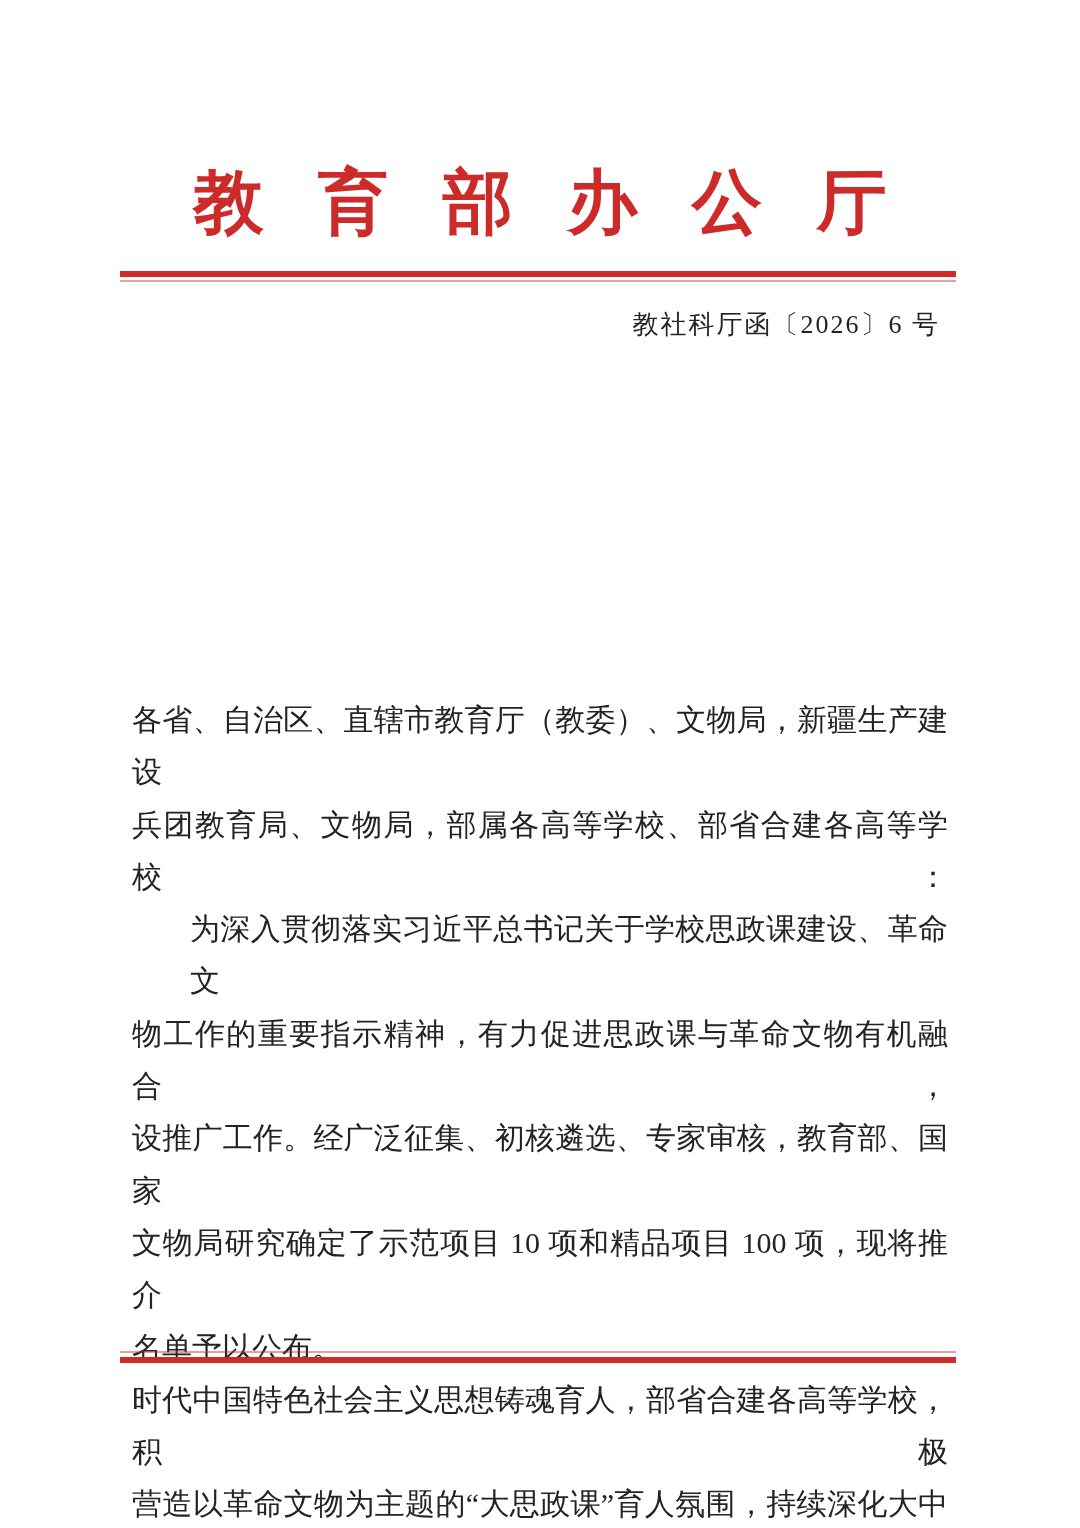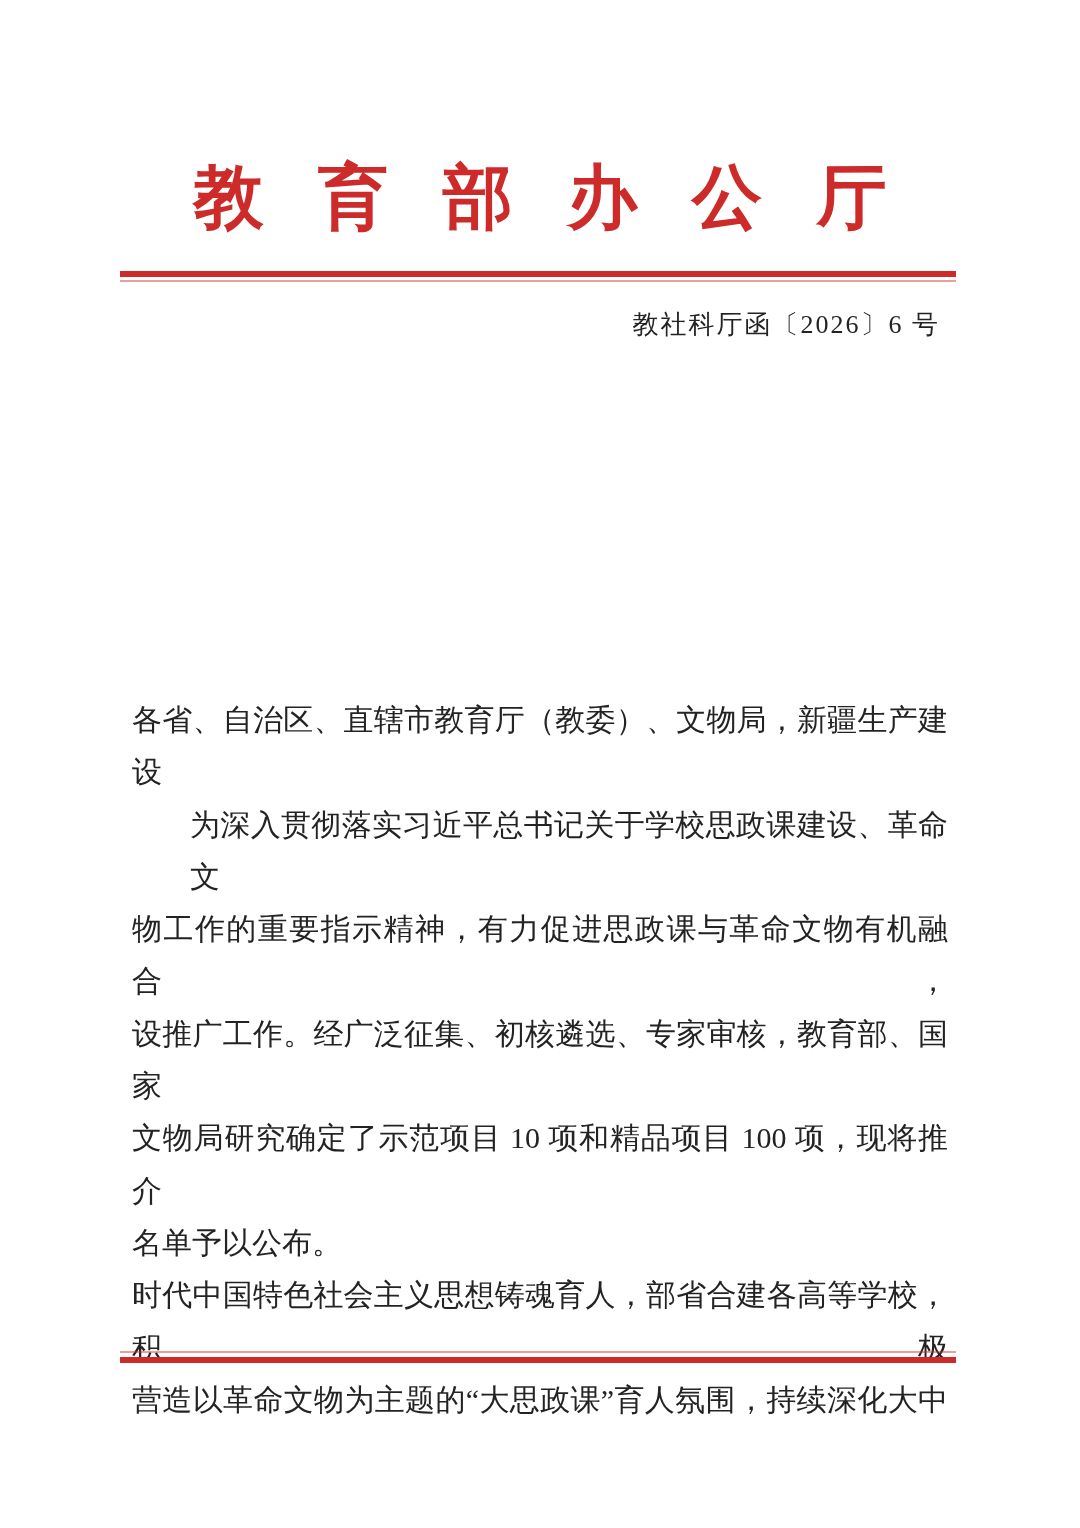--- a/index.html
+++ b/index.html
@@ -19,21 +19,21 @@
     font-family: "Liberation Serif", "DejaVu Serif", serif;
   }
 
   
   .org-name {
     position: absolute;
     top: 168px;
     left: 0;
     width: 100%;
     text-align: center;
-    font-family: Liberation Mono, monospace;
+    font-family: Liberation Serif, serif;
     font-size: 70px;
     font-weight: bold;
     color: var(--accent-red, #cd2a2a);
     letter-spacing: 0.78em;
     padding-left: 0.78em; 
     white-space: nowrap;
     line-height: 1;
   }
 
   
@@ -101,20 +101,21 @@
   <div class="rule rule-top">
     <div class="bar bar-thick"></div>
     <div class="bar bar-thin"></div>
   </div>
 
   <div class="doc-number">教社科厅函〔2026〕6 号</div>
 
 
   <div class="body-block">
     <div class="body-line">各省、自治区、直辖市教育厅（教委）、文物局，新疆生产建设</div>
+    <div class="body-line">兵团教育局、文物局，部属各高等学校、部省合建各高等学校：</div>
     <div class="body-line indent">为深入贯彻落实习近平总书记关于学校思政课建设、革命文</div>
     <div class="body-line">物工作的重要指示精神，有力促进思政课与革命文物有机融合，</div>
     <div class="body-line">设推广工作。经广泛征集、初核遴选、专家审核，教育部、国家</div>
     <div class="body-line">文物局研究确定了示范项目 10 项和精品项目 100 项，现将推介</div>
     <div class="body-line no-fill">名单予以公布。</div>
     <div class="body-line">时代中国特色社会主义思想铸魂育人，部省合建各高等学校，积极</div>
     <div class="body-line">营造以革命文物为主题的“大思政课”育人氛围，持续深化大中</div>
   </div>
 
   <div class="rule rule-bottom">

